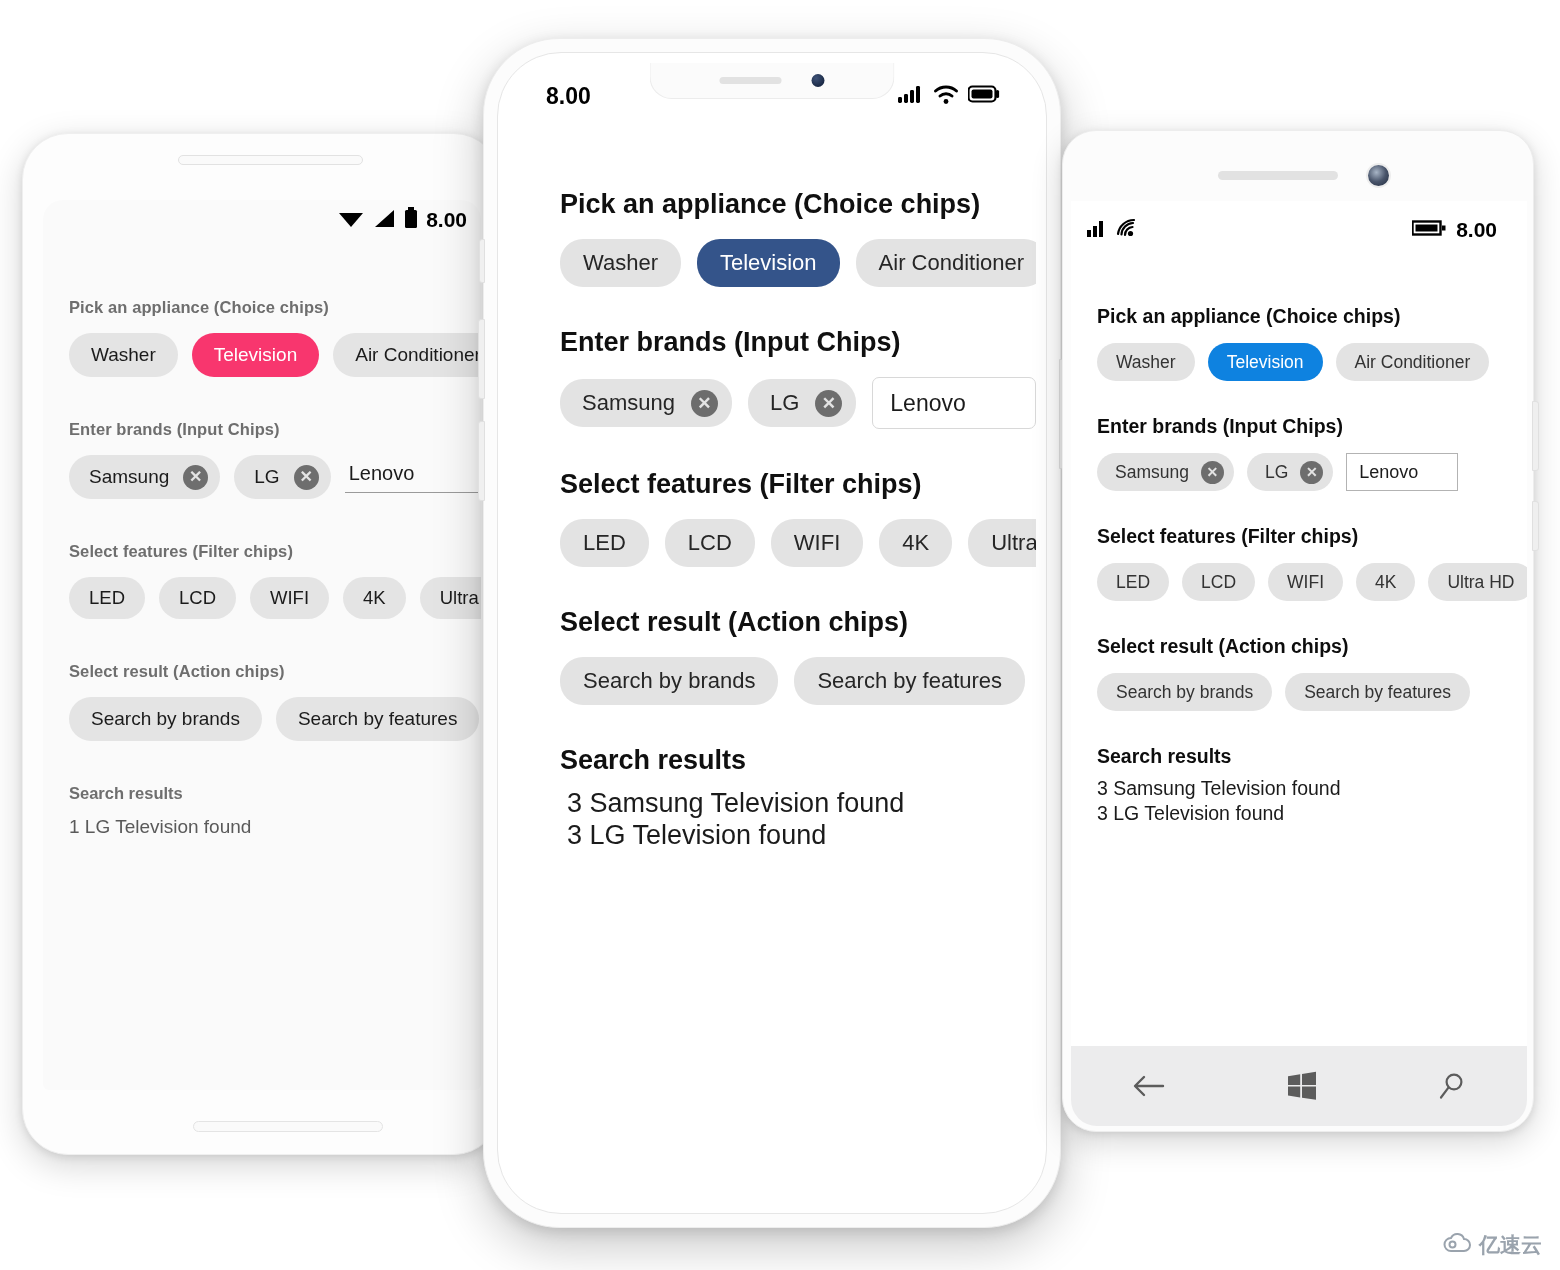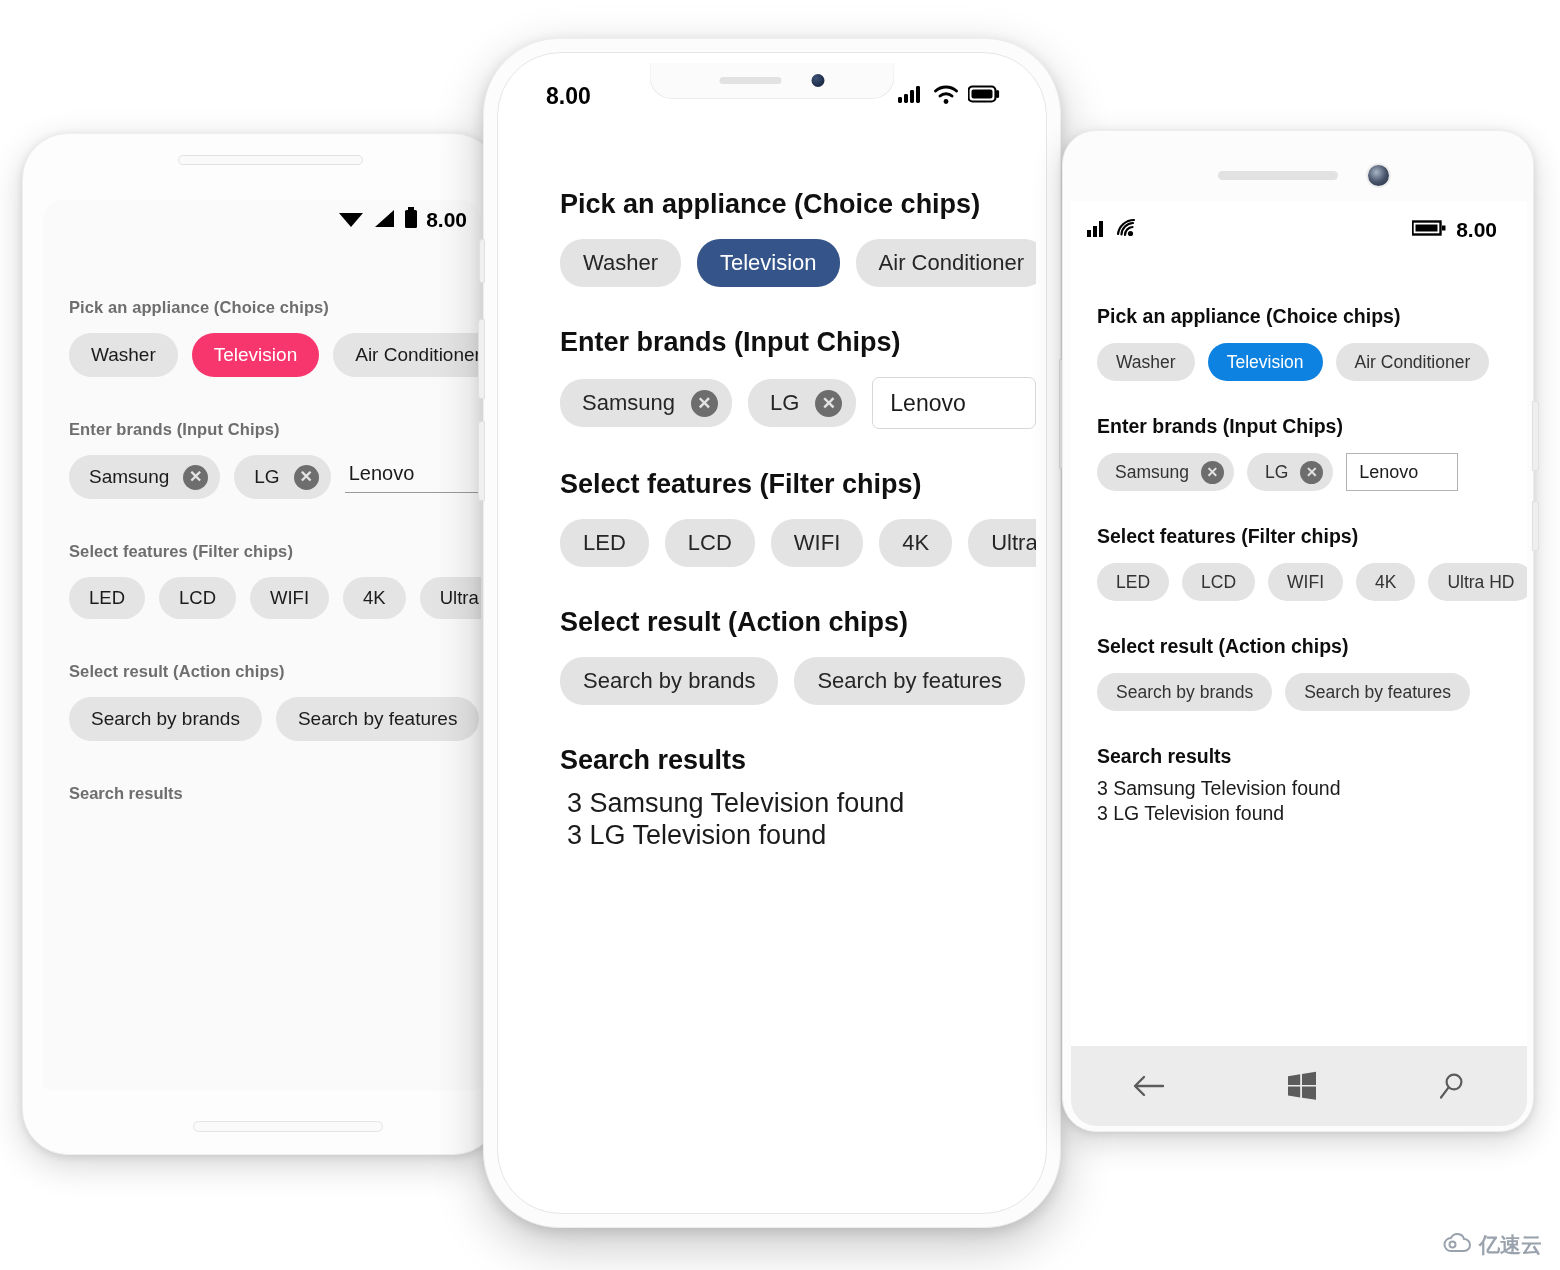--- a/index.html
+++ b/index.html
@@ -279,20 +279,21 @@
           <div class="a-chip small">Ultra HD</div>
         </div>
 
         <div class="a-label">Select result (Action chips)</div>
         <div class="a-row">
           <div class="a-chip">Search by brands</div>
           <div class="a-chip">Search by features</div>
         </div>
 
         <div class="a-results-title">Search results</div>
+        <div class="a-result-line">1 LG Television found</div>
 
       </div>
     </div>
   </div>
 
   <div class="ios-device">
     <div class="ios-btn" style="left:-5px; top:200px; width:6px; height:44px;"></div>
     <div class="ios-btn" style="left:-6px; top:280px; width:7px; height:80px;"></div>
     <div class="ios-btn" style="left:-6px; top:382px; width:7px; height:80px;"></div>
     <div class="ios-btn" style="right:-6px; top:320px; width:7px; height:110px; border-radius:0 3px 3px 0;"></div>

